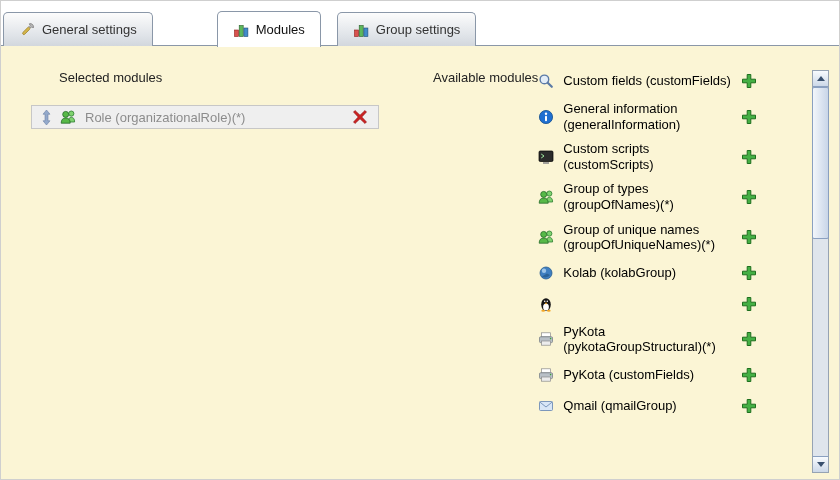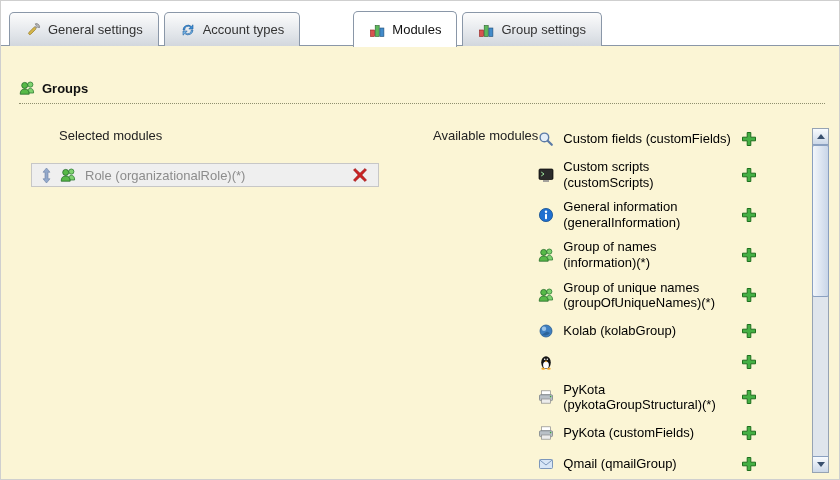--- a/index.html
+++ b/index.html
@@ -12,25 +12,25 @@
   .page {
     width: 840px; height: 480px;
     position: relative;
     background: #ffffff;
     border: 1px solid #cfcfcf;
     overflow: hidden;
   }
   
   .tabbar {
     position: absolute;
-    top: 8px; left: 8px; right: 8px;
+    top: 8px; left: 2px; right: 8px;
     height: 37px;
     display: flex;
     align-items: flex-end;
-    gap: 5px;
+    gap: 16px;
     z-index: 5;
   }
   .tab {
     display: flex; align-items: center; gap: 7px;
     padding: 8px 15px;
     font-size: 13px; color: #333;
     background: linear-gradient(#fcfcfc, #dfe3e8 70%, #d2d7dd);
     border: 1px solid #8a97a8;
     border-bottom: none;
     border-radius: 5px 5px 0 0;
@@ -144,29 +144,20 @@
     <div class="tab">
       <span class="ticon">
         <svg width="16" height="16" viewBox="0 0 16 16">
           <g transform="rotate(45 8 8)">
             <rect x="6.8" y="4.6" width="2.6" height="9.2" rx="1.2" fill="#d4b54a" stroke="#9a7f2a" stroke-width="0.7"></rect>
             <path d="M5.2 2.2 a3.1 3.1 0 0 1 5.8 0 l-1.9 0 0 1.9 -2 0 0 -1.9 z" fill="#bcbcbc" stroke="#777" stroke-width="0.7"></path>
           </g>
         </svg>
       </span>
       <span>General settings</span>
-    </div>
-    <div class="tab">
-      <span class="ticon">
-        <svg width="16" height="16" viewBox="0 0 16 16">
-          <path d="M3 8 a5 5 0 0 1 8.3 -3.6 L13 2.8 v4.2 h-4.2 l1.7 -1.7 A3.4 3.4 0 0 0 4.7 8 z" fill="#3d8fd6" stroke="#1f5e9e" stroke-width="0.6"></path>
-          <path d="M13 8 a5 5 0 0 1 -8.3 3.6 L3 13.2 v-4.2 h4.2 L5.5 10.7 A3.4 3.4 0 0 0 11.3 8 z" fill="#7db8e8" stroke="#1f5e9e" stroke-width="0.6"></path>
-        </svg>
-      </span>
-      <span>Account types</span>
     </div>
     <div class="tab active">
       <span class="ticon">
         <svg width="16" height="16" viewBox="0 0 16 16">
           <rect x="1.5" y="8" width="4" height="6.5" fill="#d9534f" stroke="#8f1f1c" stroke-width="0.6"></rect>
           <rect x="6.2" y="3.5" width="4" height="11" fill="#5cb85c" stroke="#2a5e2a" stroke-width="0.6"></rect>
           <rect x="10.9" y="6" width="4" height="8.5" fill="#428bca" stroke="#1f4d76" stroke-width="0.6"></rect>
         </svg>
       </span>
       <span>Modules</span>
@@ -178,31 +169,20 @@
           <rect x="6.2" y="3.5" width="4" height="11" fill="#5cb85c" stroke="#2a5e2a" stroke-width="0.6"></rect>
           <rect x="10.9" y="6" width="4" height="8.5" fill="#428bca" stroke="#1f4d76" stroke-width="0.6"></rect>
         </svg>
       </span>
       <span>Group settings</span>
     </div>
   </div>
 
   <div class="content">
 
-    <div class="section-head">
-      <span class="micon">
-        <svg width="16" height="16" viewBox="0 0 16 16">
-          <circle cx="11.3" cy="4.6" r="2.6" fill="#7fd36f" stroke="#2e7d32" stroke-width="0.8"></circle>
-          <path d="M8.2 13 q0 -4.6 3.2 -4.6 q3.2 0 3.2 4.6 z" fill="#7fd36f" stroke="#2e7d32" stroke-width="0.8"></path>
-          <circle cx="5.7" cy="5.4" r="3" fill="#57b947" stroke="#256b28" stroke-width="0.8"></circle>
-          <path d="M1.2 14.2 q0 -5.2 4.5 -5.2 q4.5 0 4.5 5.2 z" fill="#57b947" stroke="#256b28" stroke-width="0.8"></path>
-        </svg>
-      </span>
-      <span>Groups</span>
-    </div>
 
     <div class="cols">
 
       <div class="col-left">
         <div class="col-head">Selected modules</div>
 
         <div class="sel-row">
           <span class="handle">
             <svg width="9" height="15" viewBox="0 0 9 15">
               <path d="M4.5 0 L8 4.2 H6 V10.8 H8 L4.5 15 L1 10.8 H3 V4.2 H1 Z" fill="#93a9cb" stroke="#6b82a6" stroke-width="0.6"></path>
@@ -242,59 +222,59 @@
               <button class="add-btn">
                 <svg width="16" height="16" viewBox="0 0 16 16">
                     <path d="M6.2 1.5 h3.6 v4.7 h4.7 v3.6 h-4.7 v4.7 h-3.6 v-4.7 h-4.7 v-3.6 h4.7 z" fill="#44b044" stroke="#1d6e1d" stroke-width="1"></path>
                   </svg>
               </button>
             </div>
 
             <div class="avail-row">
               <span class="micon">
                 <svg width="16" height="16" viewBox="0 0 16 16">
+                  <circle cx="8" cy="8" r="6.6" fill="#1f6fd0" stroke="#15508f" stroke-width="0.8"></circle>
+                  <circle cx="8" cy="4.8" r="1.2" fill="#ffffff"></circle>
+                  <rect x="7" y="6.8" width="2" height="5.4" rx="1" fill="#ffffff"></rect>
+                </svg>
+              </span>
+              <span class="avail-label">General information (generalInformation)</span>
+              <button class="add-btn">
+                <svg width="16" height="16" viewBox="0 0 16 16">
+                    <path d="M6.2 1.5 h3.6 v4.7 h4.7 v3.6 h-4.7 v4.7 h-3.6 v-4.7 h-4.7 v-3.6 h4.7 z" fill="#44b044" stroke="#1d6e1d" stroke-width="1"></path>
+                  </svg>
+              </button>
+            </div>
+
+            <div class="avail-row">
+              <span class="micon">
+                <svg width="16" height="16" viewBox="0 0 16 16">
                   <rect x="1" y="2" width="14" height="10.5" rx="1.2" fill="#2b2b2b" stroke="#000" stroke-width="0.7"></rect>
                   <path d="M3.2 5 l2.8 2 -2.8 2" stroke="#9fe89f" stroke-width="1" fill="none"></path>
                   <rect x="5" y="13.2" width="6" height="1.6" fill="#8d8d8d"></rect>
                 </svg>
               </span>
               <span class="avail-label">Custom scripts (customScripts)</span>
-              <button class="add-btn">
-                <svg width="16" height="16" viewBox="0 0 16 16">
-                    <path d="M6.2 1.5 h3.6 v4.7 h4.7 v3.6 h-4.7 v4.7 h-3.6 v-4.7 h-4.7 v-3.6 h4.7 z" fill="#44b044" stroke="#1d6e1d" stroke-width="1"></path>
-                  </svg>
-              </button>
-            </div>
-
-            <div class="avail-row">
-              <span class="micon">
-                <svg width="16" height="16" viewBox="0 0 16 16">
-                  <circle cx="8" cy="8" r="6.6" fill="#1f6fd0" stroke="#15508f" stroke-width="0.8"></circle>
-                  <circle cx="8" cy="4.8" r="1.2" fill="#ffffff"></circle>
-                  <rect x="7" y="6.8" width="2" height="5.4" rx="1" fill="#ffffff"></rect>
-                </svg>
-              </span>
-              <span class="avail-label">General information (generalInformation)</span>
               <button class="add-btn">
                 <svg width="16" height="16" viewBox="0 0 16 16">
                     <path d="M6.2 1.5 h3.6 v4.7 h4.7 v3.6 h-4.7 v4.7 h-3.6 v-4.7 h-4.7 v-3.6 h4.7 z" fill="#44b044" stroke="#1d6e1d" stroke-width="1"></path>
                   </svg>
               </button>
             </div>
 
             <div class="avail-row">
               <span class="micon">
                 <svg width="16" height="16" viewBox="0 0 16 16">
                   <circle cx="11.3" cy="4.6" r="2.6" fill="#7fd36f" stroke="#2e7d32" stroke-width="0.8"></circle>
                   <path d="M8.2 13 q0 -4.6 3.2 -4.6 q3.2 0 3.2 4.6 z" fill="#7fd36f" stroke="#2e7d32" stroke-width="0.8"></path>
                   <circle cx="5.7" cy="5.4" r="3" fill="#57b947" stroke="#256b28" stroke-width="0.8"></circle>
                   <path d="M1.2 14.2 q0 -5.2 4.5 -5.2 q4.5 0 4.5 5.2 z" fill="#57b947" stroke="#256b28" stroke-width="0.8"></path>
                 </svg>
               </span>
-              <span class="avail-label">Group of names (information)(*)</span>
+              <span class="avail-label">Group of types (groupOfNames)(*)</span>
               <button class="add-btn">
                 <svg width="16" height="16" viewBox="0 0 16 16">
                     <path d="M6.2 1.5 h3.6 v4.7 h4.7 v3.6 h-4.7 v4.7 h-3.6 v-4.7 h-4.7 v-3.6 h4.7 z" fill="#44b044" stroke="#1d6e1d" stroke-width="1"></path>
                   </svg>
               </button>
             </div>
 
             <div class="avail-row">
               <span class="micon">
                 <svg width="16" height="16" viewBox="0 0 16 16">

